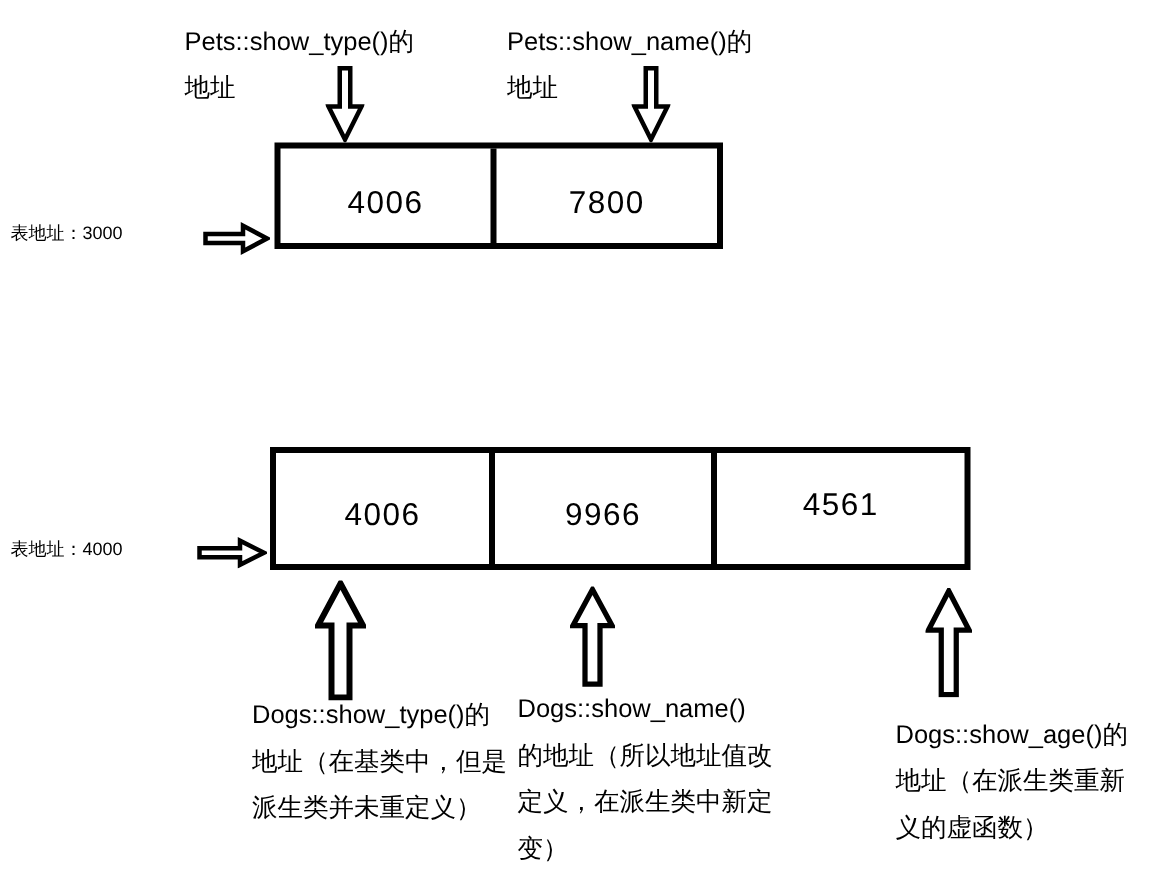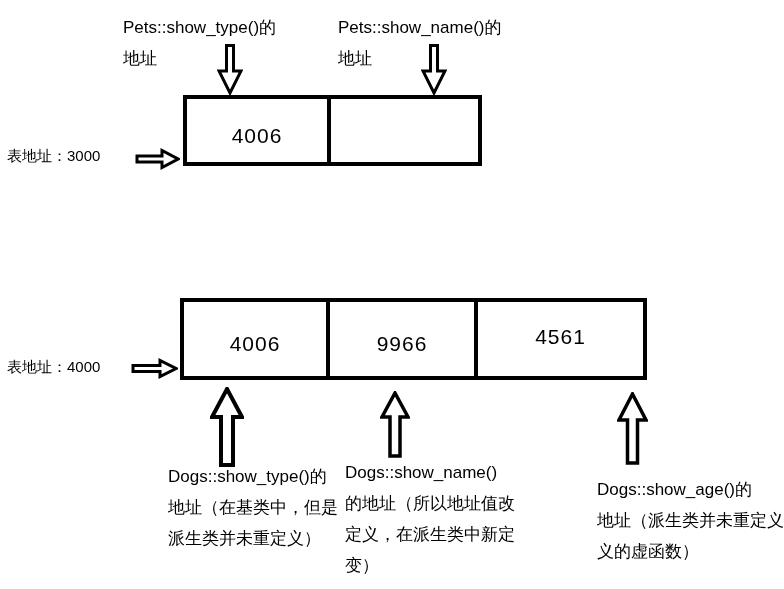--- a/index.html
+++ b/index.html
@@ -4,21 +4,21 @@
 <style>
   html,body{margin:0;padding:0;background:#ffffff;}
   body{font-family:"Liberation Sans","DejaVu Sans",sans-serif;color:#000;}
   .canvas{position:relative;width:784px;height:589px;background:#fff;overflow:hidden;}
   .abs{position:absolute;}
   .label{font-size:17px;line-height:31px;color:#000;}
   .label .line{white-space:nowrap;}
   .vtable{position:absolute;display:flex;border:4px solid #000;background:#fff;box-sizing:border-box;}
   .vcell{display:flex;align-items:center;justify-content:center;font-size:21px;letter-spacing:1px;box-sizing:border-box;padding-top:10px;}
   .vcell.divider{border-right:4px solid #000;}
-  .addr{font-size:15px;white-space:nowrap;}
+  .addr{font-size:12px;white-space:nowrap;}
   svg{display:block;}
 </style>
 </head>
 <body>
 
 <div class="canvas">
 
   <div class="abs label" style="left:123px;top:12px;">
     <div class="line">Pets::show_type()的</div>
     <div class="line">地址</div>
@@ -35,20 +35,21 @@
     </svg>
   </div>
   <div class="abs" style="left:421px;top:44px;">
     <svg width="26" height="51" viewBox="0 0 26 51">
       <path d="M9.5 1.5 H16.5 V27 H24 L13 49 L2 27 H9.5 Z" fill="#ffffff" stroke="#000000" stroke-width="3"></path>
     </svg>
   </div>
 
   <div class="vtable" style="left:183px;top:95px;width:299px;height:71px;">
     <div class="vcell divider" style="width:144px;">4006</div>
+    <div class="vcell" style="flex:1;">7800</div>
   </div>
 
   <div class="abs addr" style="left:7px;top:147px;">表地址：3000</div>
   <div class="abs" style="left:135px;top:148px;">
     <svg width="45" height="22" viewBox="0 0 45 22">
       <path d="M2 8 H27 V2.5 L43 11 L27 19.5 V14 H2 Z" fill="#ffffff" stroke="#000000" stroke-width="3"></path>
     </svg>
   </div>
 
   <div class="vtable" style="left:180px;top:298px;width:467px;height:82px;">
@@ -88,17 +89,17 @@
 
   <div class="abs label" style="left:345px;top:457px;">
     <div class="line">Dogs::show_name()</div>
     <div class="line">的地址（所以地址值改</div>
     <div class="line">定义，在派生类中新定</div>
     <div class="line">变）</div>
   </div>
 
   <div class="abs label" style="left:597px;top:474px;">
     <div class="line">Dogs::show_age()的</div>
-    <div class="line">地址（派生类并未重定义</div>
+    <div class="line">地址（在派生类重新</div>
     <div class="line">义的虚函数）</div>
   </div>
 
 </div>
 
 </body></html>

